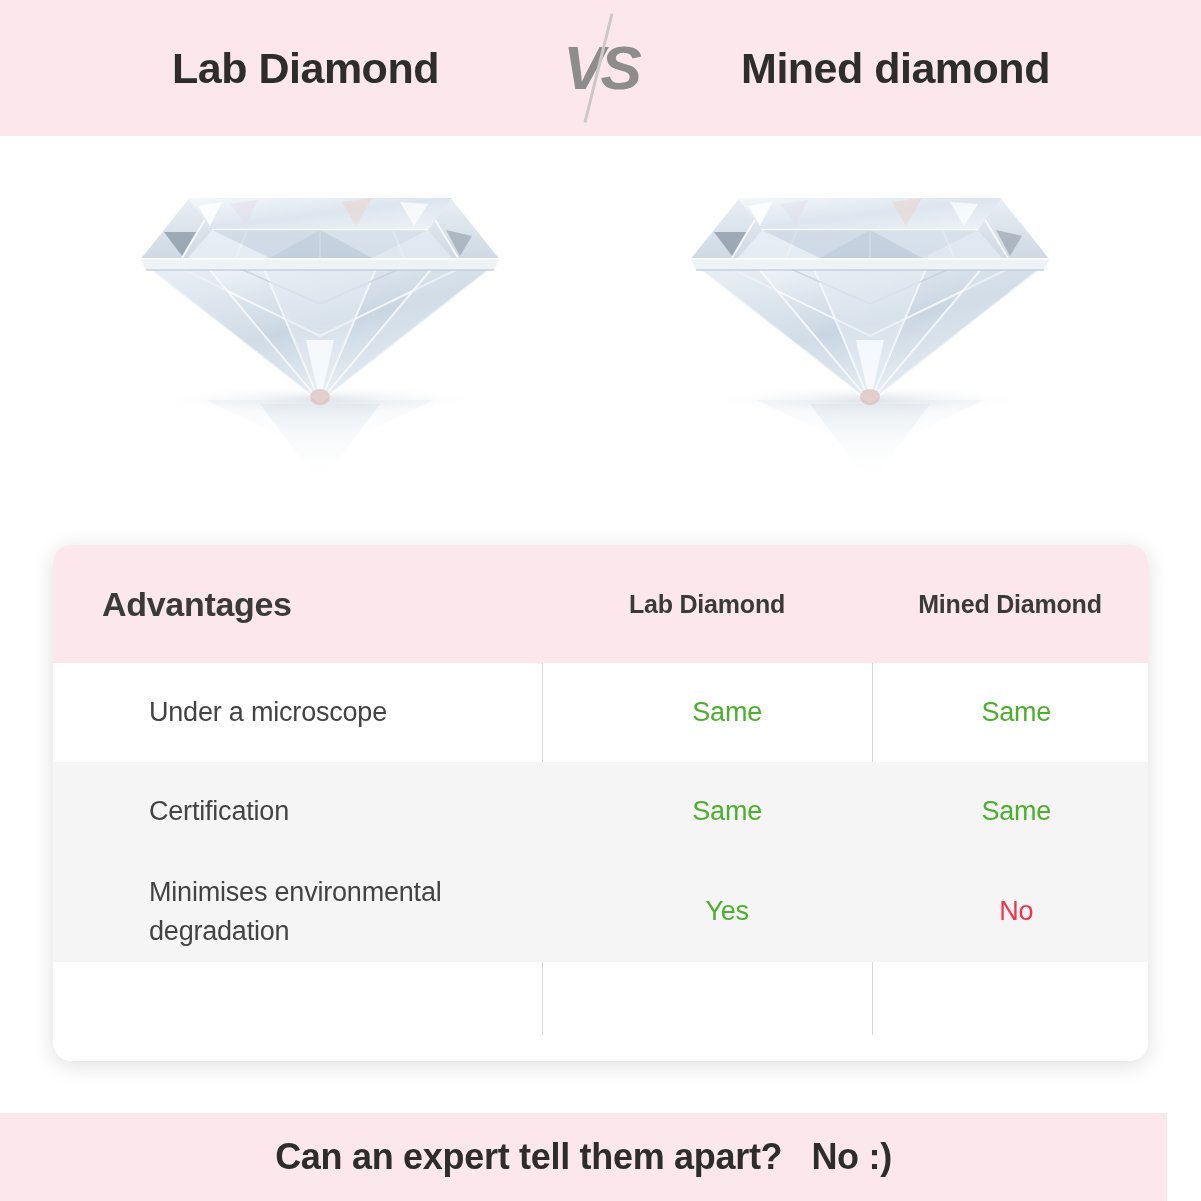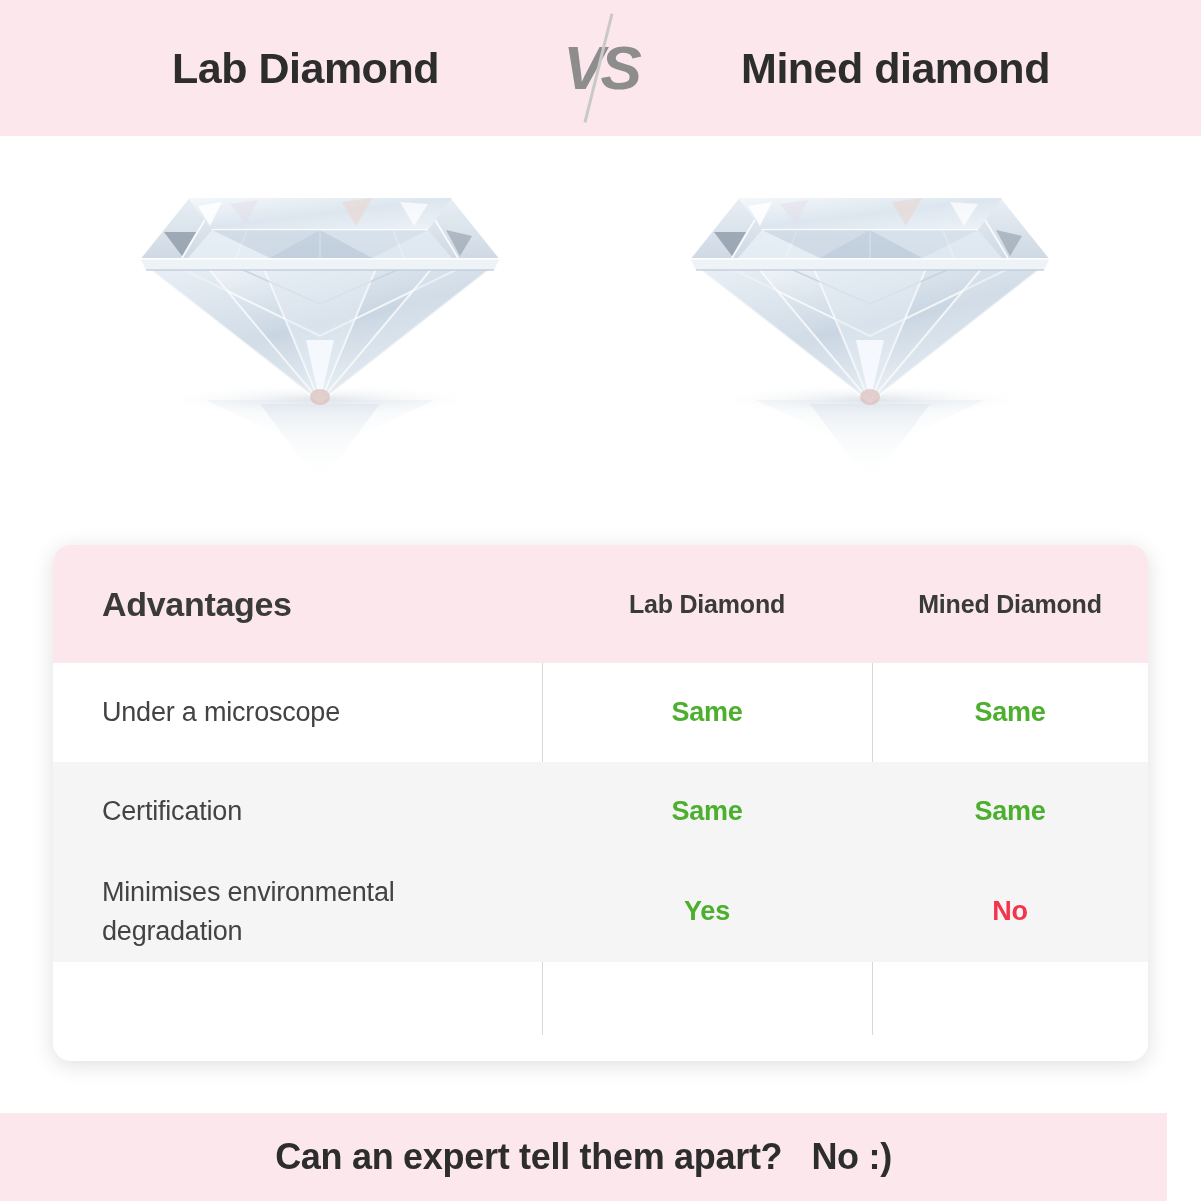--- a/index.html
+++ b/index.html
@@ -105,21 +105,21 @@
     position: relative;
     display: flex;
     align-items: center;
     width: 100%;
   }
 
   .row.head {
     height: 118px;
     background: #fce8ec;
   }
-  .row.body { height: 99px; }
+  .row.body { height: 99px; padding-left: 47px; }
   .row.body.alt { background: #f5f5f5; }
   .row.body.tall { height: 101px; }
 
   .cell-feature {
     width: 489px;
     padding-left: 49px;
     padding-right: 18px;
   }
   .cell-value {
     width: 330px;
@@ -143,21 +143,21 @@
   .feature-text {
     font-size: 27px;
     font-weight: 400;
     color: #434343;
     line-height: 1.42;
     letter-spacing: -0.2px;
   }
 
   .val {
     font-size: 27px;
-    font-weight: 700;
+    font-weight: 400;
     letter-spacing: -0.2px;
   }
   .val.pos { color: #4caf2e; }
   .val.neg { color: #f5334a; }
 
   
   .divider {
     position: absolute;
     top: 26px;
     width: 1px;

